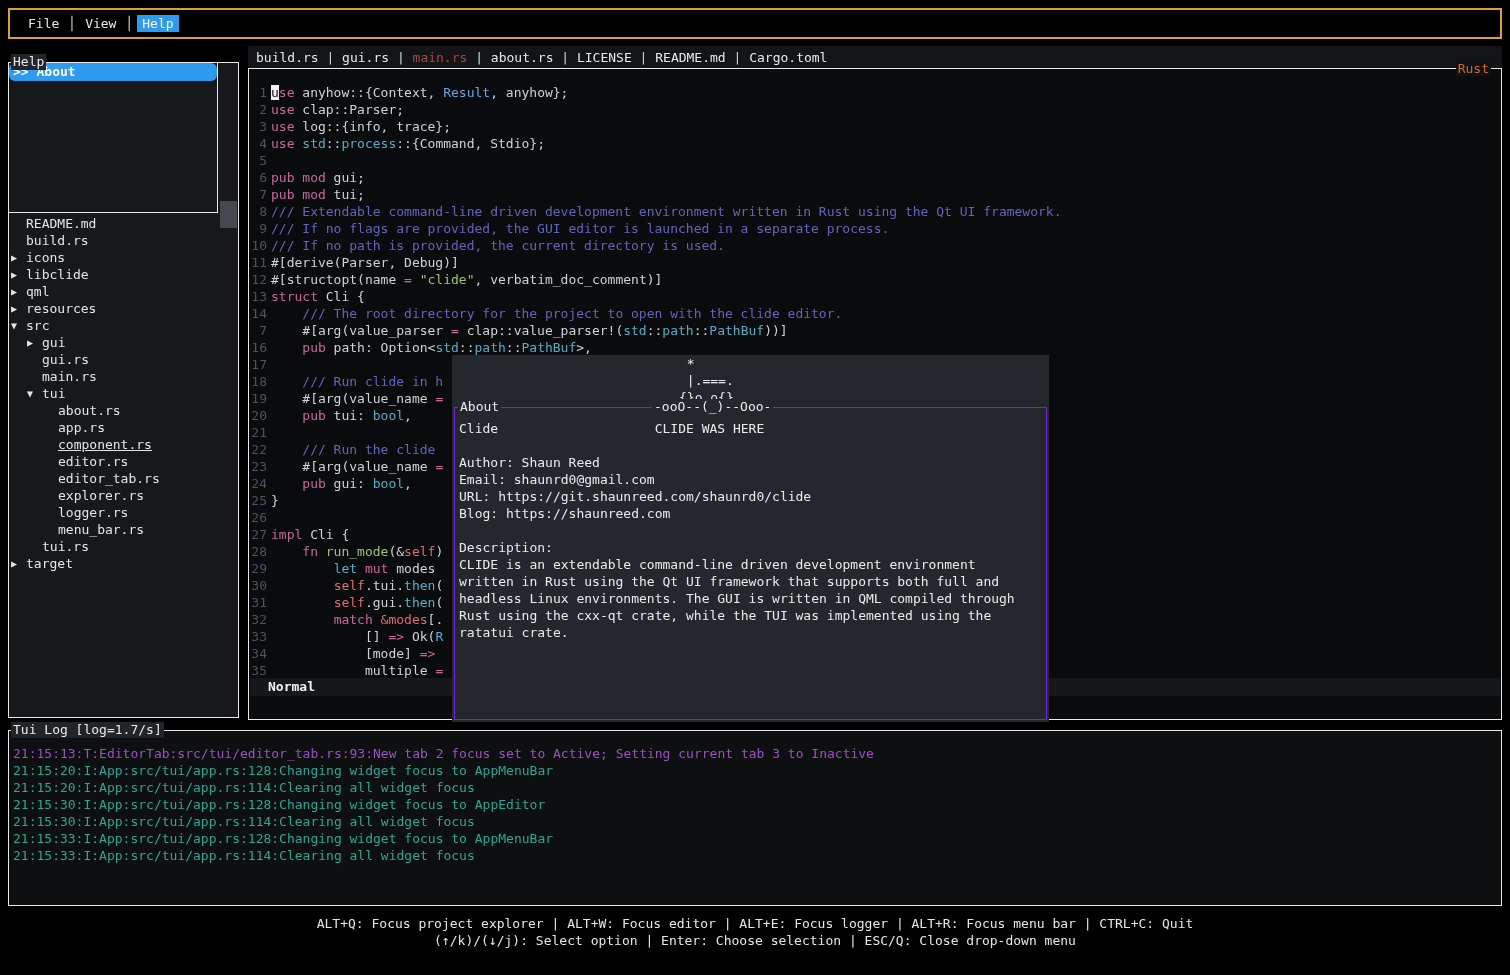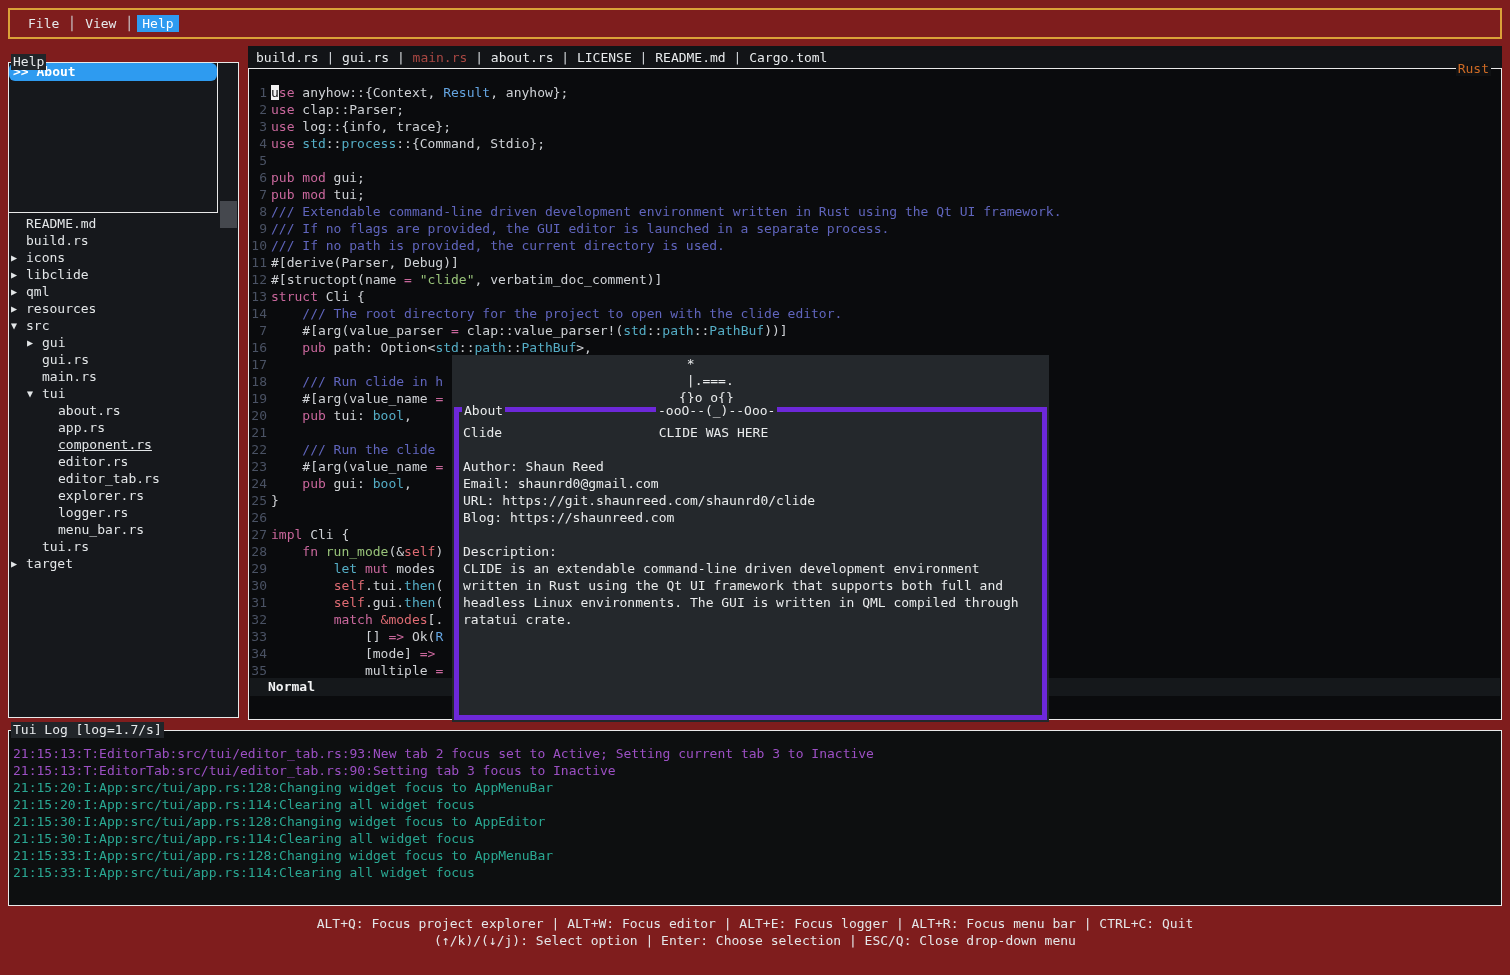--- a/index.html
+++ b/index.html
@@ -1,17 +1,17 @@
 <!DOCTYPE html>
 <html><head>
 <meta charset="utf-8">
 <style>
   * { box-sizing: border-box; margin: 0; padding: 0; }
   body { background:#15181b; font-family:"DejaVu Sans Mono", monospace; }
-  #screen { position:relative; width:1510px; height:975px; background:#7f1d1d; overflow:hidden;
+  #screen { position:relative; width:1510px; height:975px; background:#000000; overflow:hidden;
             font-size:13px; color:#d6d9dc; }
 
   
   #menu-bar { position:absolute; left:8px; top:8px; width:1494px; height:31px;
               border:2px solid #dba138; display:flex; align-items:center; padding-left:13px; }
   .menu-item { padding:1px 5px; color:#e7eaec; cursor:default; }
   .menu-item.selected { background:#2e9bf0; color:#ffffff; }
   .menu-separator { color:#d2d6d9; margin:0 4px; }
 
   
@@ -52,21 +52,21 @@
   .tok-cm { color:#6065bd; }
   .tok-wh { color:#cfd2d6; }
   .tok-cur { background:#f2f2f2; color:#0a0b0d; }
   #mode-bar { position:absolute; left:1px; right:1px; top:609px; height:18px; background:#15181b;
               line-height:18px; padding-left:18px; color:#f2f3f4; font-weight:bold; }
 
   
   #about-popup { position:absolute; left:452px; top:355px; width:597px; height:367px;
                  background:#24282c; z-index:10; color:#e9ebec; }
   .art-line { height:17px; line-height:17px; white-space:pre; }
-  #about-box { position:absolute; left:2px; right:2px; top:52px; bottom:2px; border:5px solid #6d28d9; }
+  #about-box { position:absolute; left:2px; right:2px; top:52px; bottom:2px; border:1px solid #6d28d9; }
   #about-title { position:absolute; top:-9px; left:3px; padding:0 2px; background:#24282c; line-height:16px; }
   #about-border-art { position:absolute; top:-9px; left:197px; padding:0 2px; background:#24282c; line-height:16px; }
   #about-rows { position:absolute; left:4px; top:12px; right:2px; }
   .about-row { height:17px; line-height:17px; white-space:pre; }
 
   
   #log-panel { position:absolute; left:8px; top:730px; width:1494px; height:176px;
                border:1px solid #e9e9e9; background:#0d0f10; }
   #log-rows { position:absolute; left:4px; top:14px; right:2px; }
   .log-row { height:17px; line-height:17px; white-space:pre; }
@@ -366,30 +366,30 @@
           <div class="about-row"></div>
           <div class="about-row">Author: Shaun Reed</div>
           <div class="about-row">Email: shaunrd0@gmail.com</div>
           <div class="about-row">URL: https://git.shaunreed.com/shaunrd0/clide</div>
           <div class="about-row">Blog: https://shaunreed.com</div>
           <div class="about-row"></div>
           <div class="about-row">Description:</div>
           <div class="about-row">CLIDE is an extendable command-line driven development environment</div>
           <div class="about-row">written in Rust using the Qt UI framework that supports both full and</div>
           <div class="about-row">headless Linux environments. The GUI is written in QML compiled through</div>
+          <div class="about-row">Rust using the cxx-qt crate, while the TUI was implemented using the</div>
           <div class="about-row">ratatui crate.</div>
         </div>
     </div>
   </div>
 
   <div id="log-panel">
     <span class="panel-title">Tui Log [log=1.7/s]</span>
     <div id="log-rows">
         <div class="log-row trace">21:15:13:T:EditorTab:src/tui/editor_tab.rs:93:New tab 2 focus set to Active; Setting current tab 3 to Inactive</div>
-        <div class="log-row trace">21:15:13:T:EditorTab:src/tui/editor_tab.rs:90:Setting tab 3 focus to Inactive</div>
         <div class="log-row info">21:15:20:I:App:src/tui/app.rs:128:Changing widget focus to AppMenuBar</div>
         <div class="log-row info">21:15:20:I:App:src/tui/app.rs:114:Clearing all widget focus</div>
         <div class="log-row info">21:15:30:I:App:src/tui/app.rs:128:Changing widget focus to AppEditor</div>
         <div class="log-row info">21:15:30:I:App:src/tui/app.rs:114:Clearing all widget focus</div>
         <div class="log-row info">21:15:33:I:App:src/tui/app.rs:128:Changing widget focus to AppMenuBar</div>
         <div class="log-row info">21:15:33:I:App:src/tui/app.rs:114:Clearing all widget focus</div>
       </div>
   </div>
 
   <div id="shortcut-bar">

